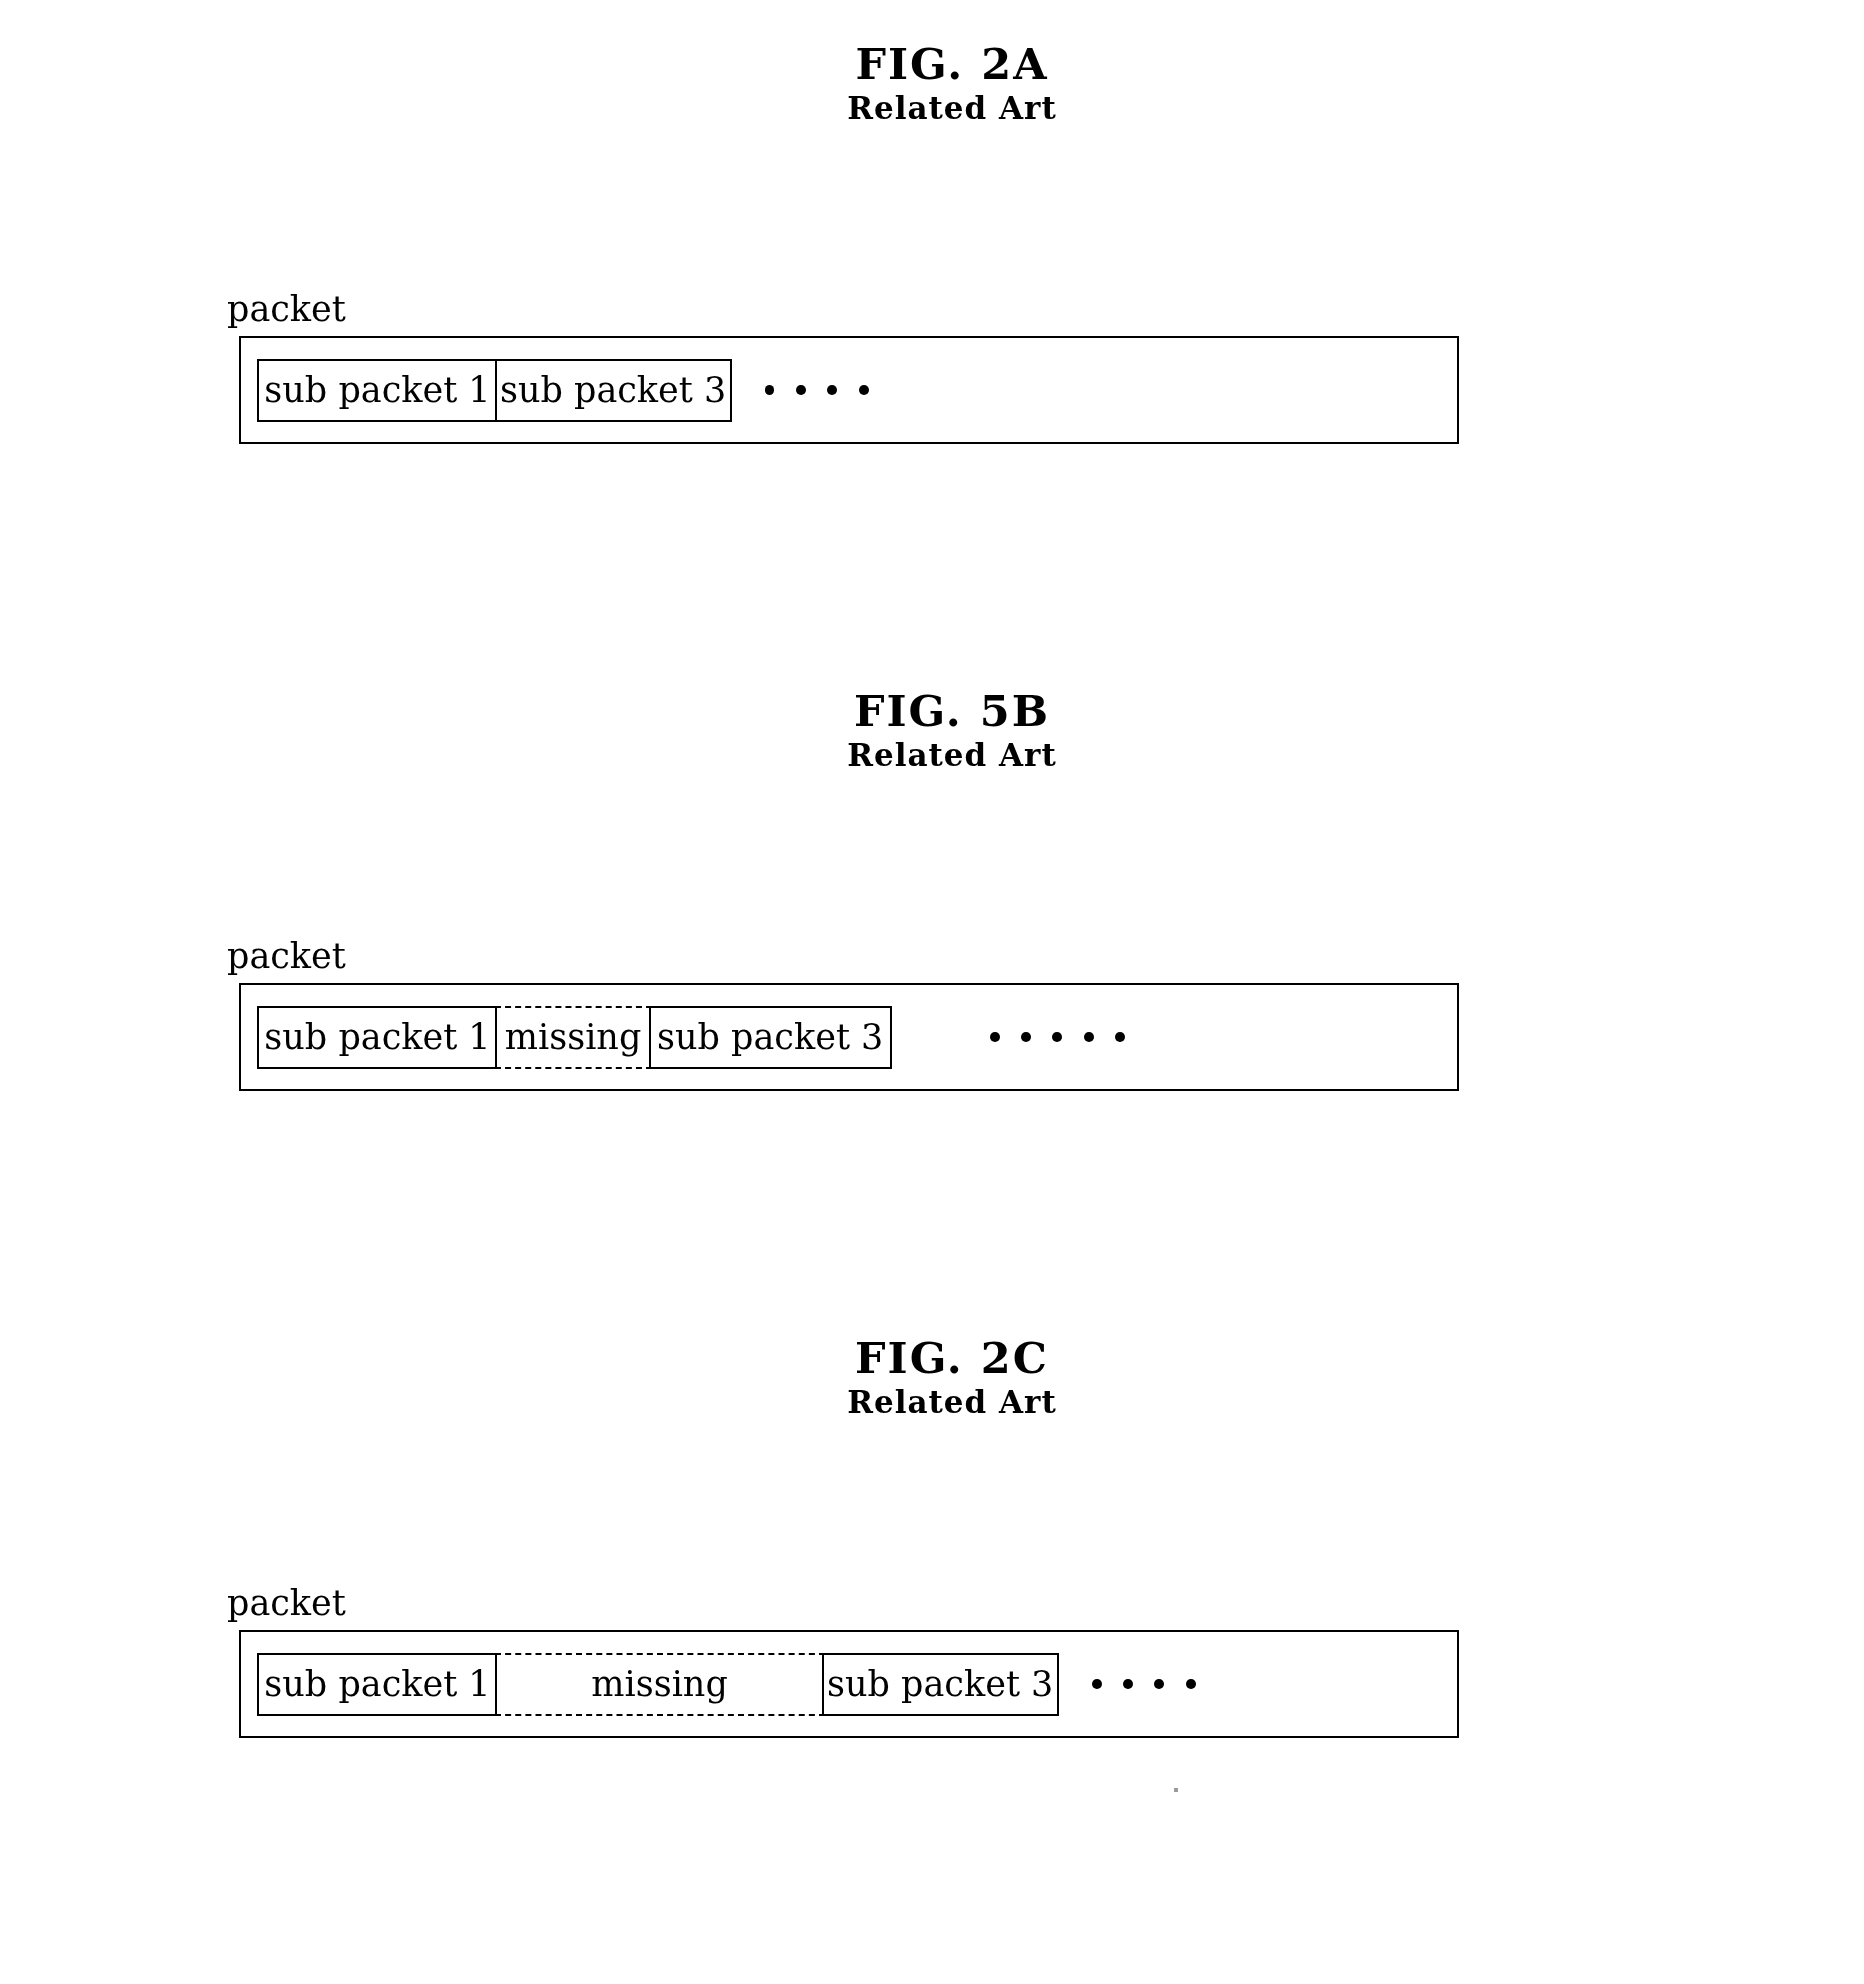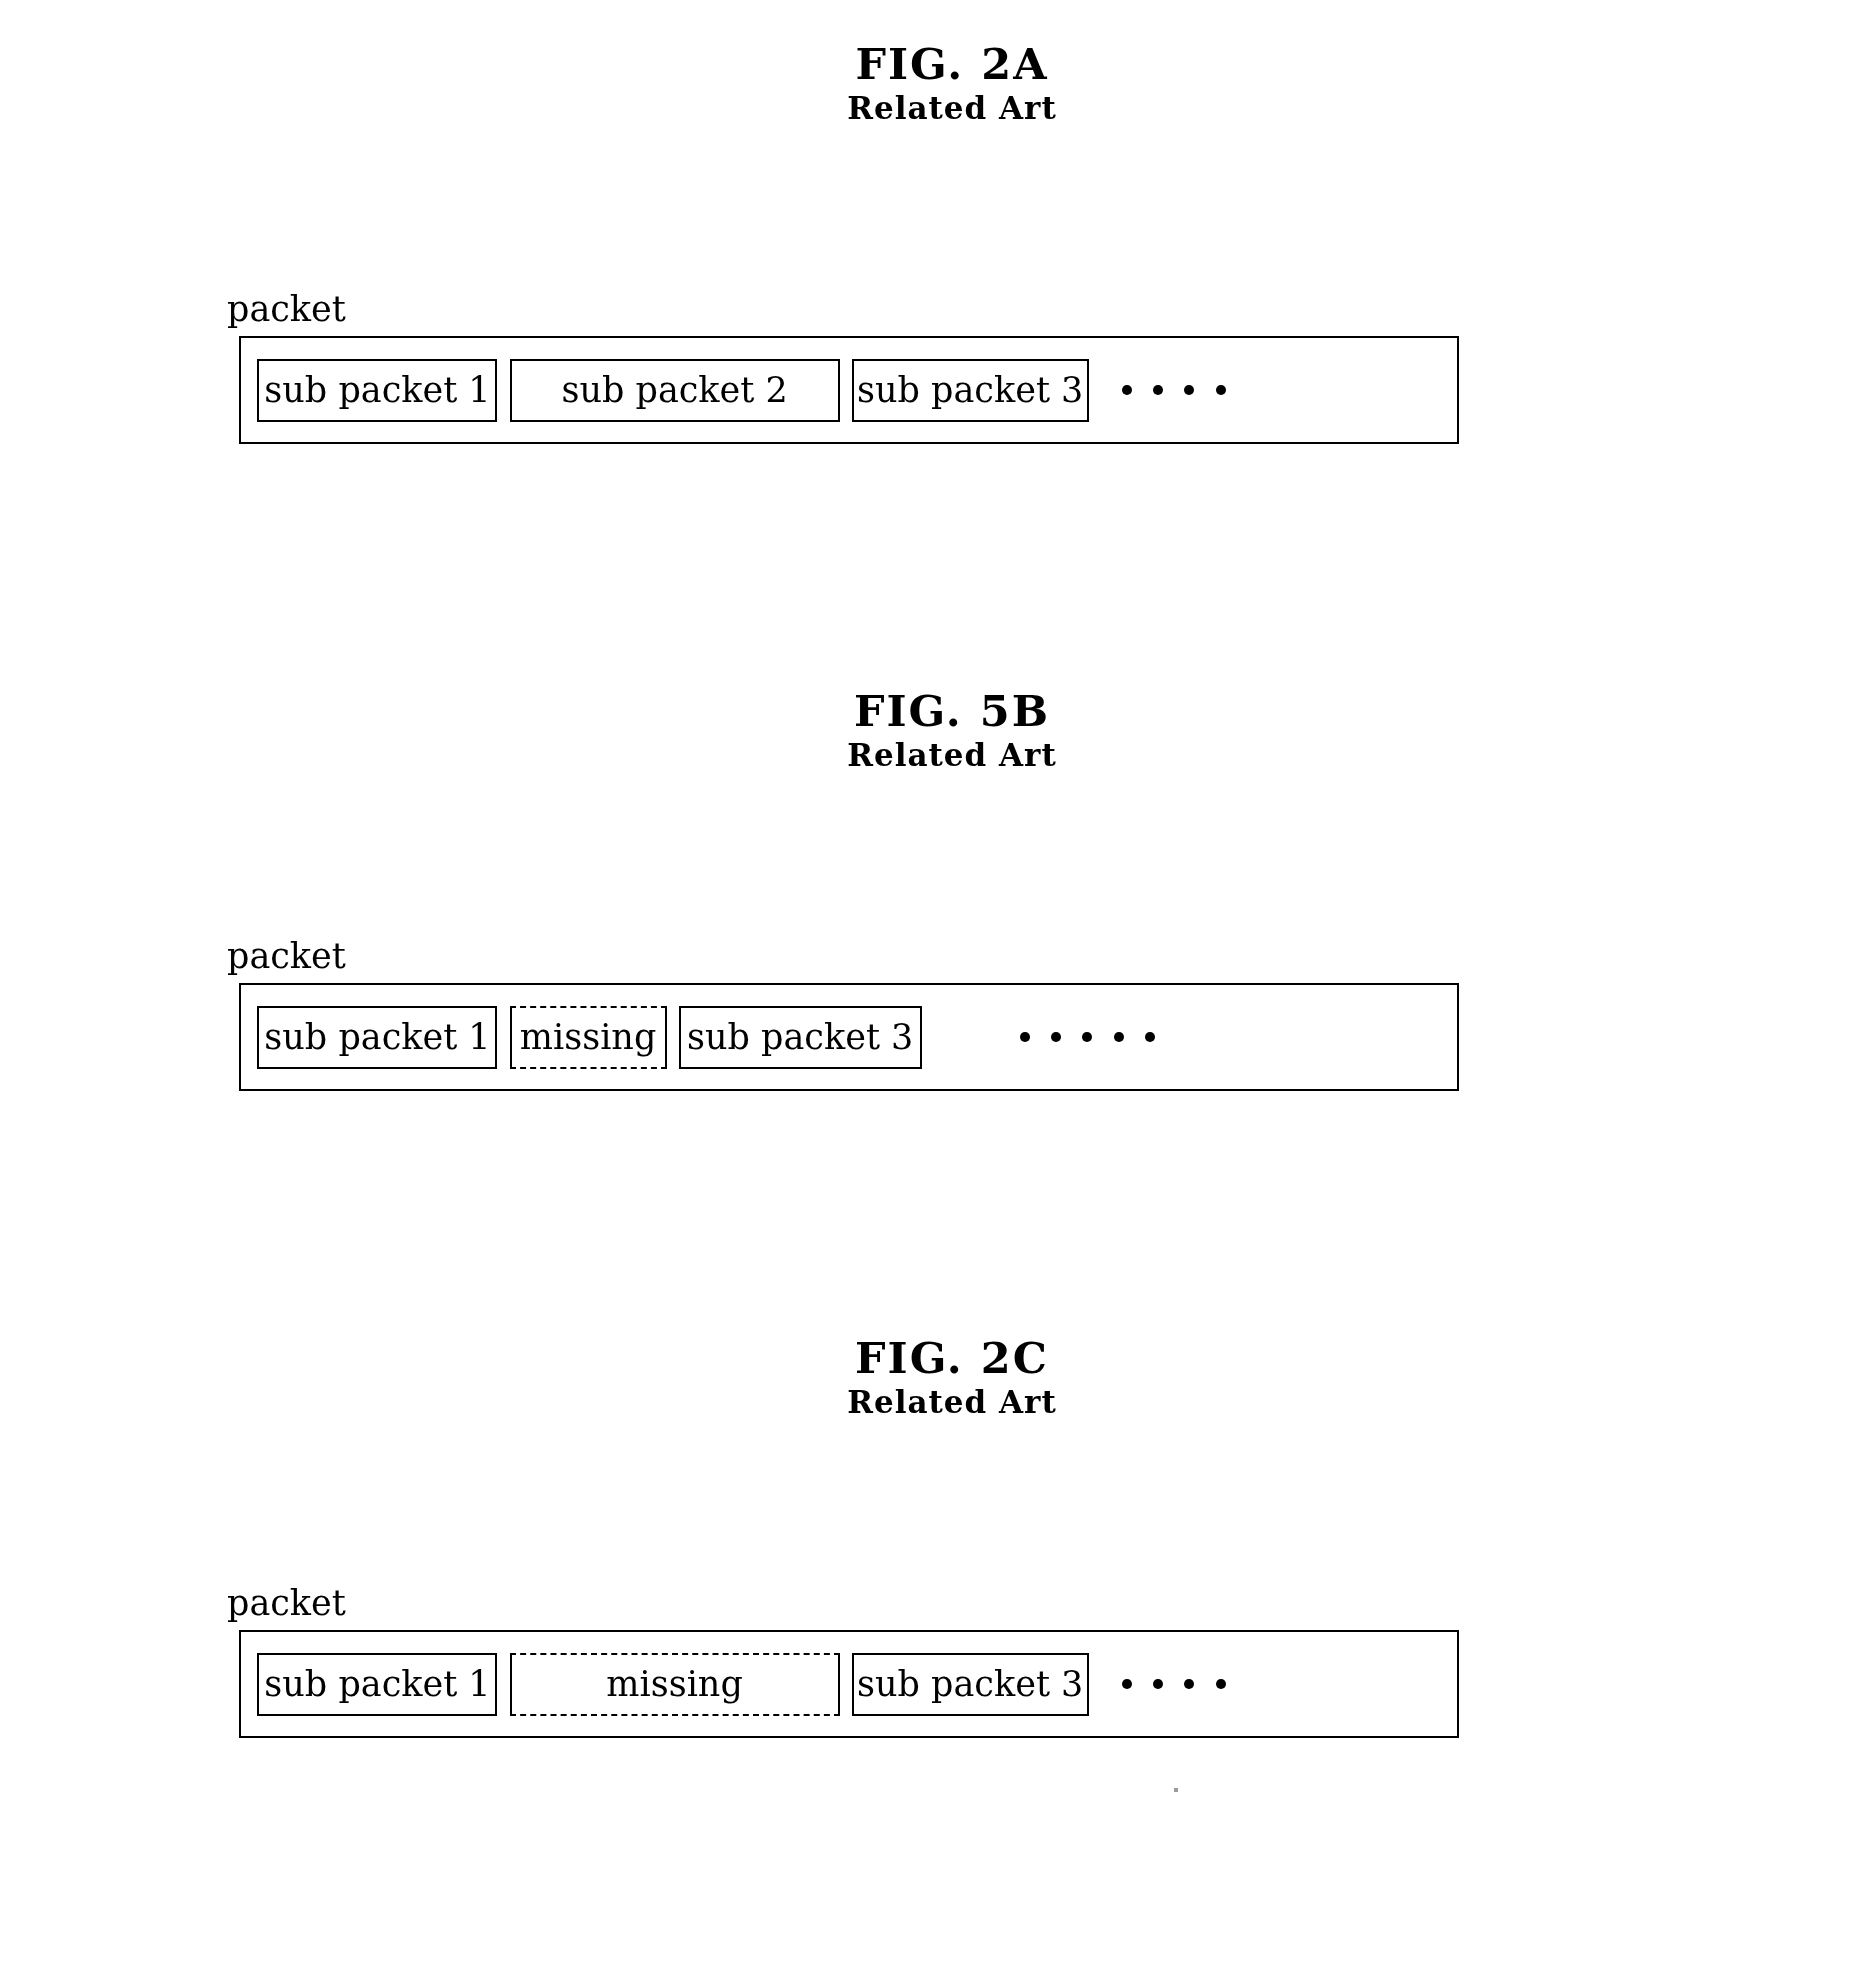--- a/index.html
+++ b/index.html
@@ -69,21 +69,20 @@
     background: #ffffff;
     display: flex;
     align-items: center;
   }
 
   
   .subpacket-row {
     display: flex;
     align-items: stretch;
     margin-left: 16.7px;
-    gap: 15px;
   }
 
   .cell {
     box-sizing: border-box;
     border: 2.9px solid #000;
     display: flex;
     align-items: center;
     justify-content: center;
     font-family: "DejaVu Serif", serif;
     font-size: 35px;
@@ -144,23 +143,20 @@
     <span class="fig-sub">Related Art</span>
   </div>
 
   <div class="figure" style="left:227px; top:289px; width:1235px; height:137px;">
     <div class="packet-label">packet</div>
     <div class="packet-frame" style="top:47px; width:1220px; height:108px;">
       <div class="subpacket-row" style="height:63px;">
         <div class="cell" style="width:240px;">
           <span>sub packet 1</span>
         </div>
-        <div class="cell" style="width:330px;">
-          <span>sub packet 2</span>
-        </div>
         <div class="cell" style="width:237px;">
           <span>sub packet 3</span>
         </div>
       </div>
       <div class="dots" style="margin-left:33px;">
           <span class="dot"></span>
           <span class="dot"></span>
           <span class="dot"></span>
           <span class="dot"></span>
         </div>

